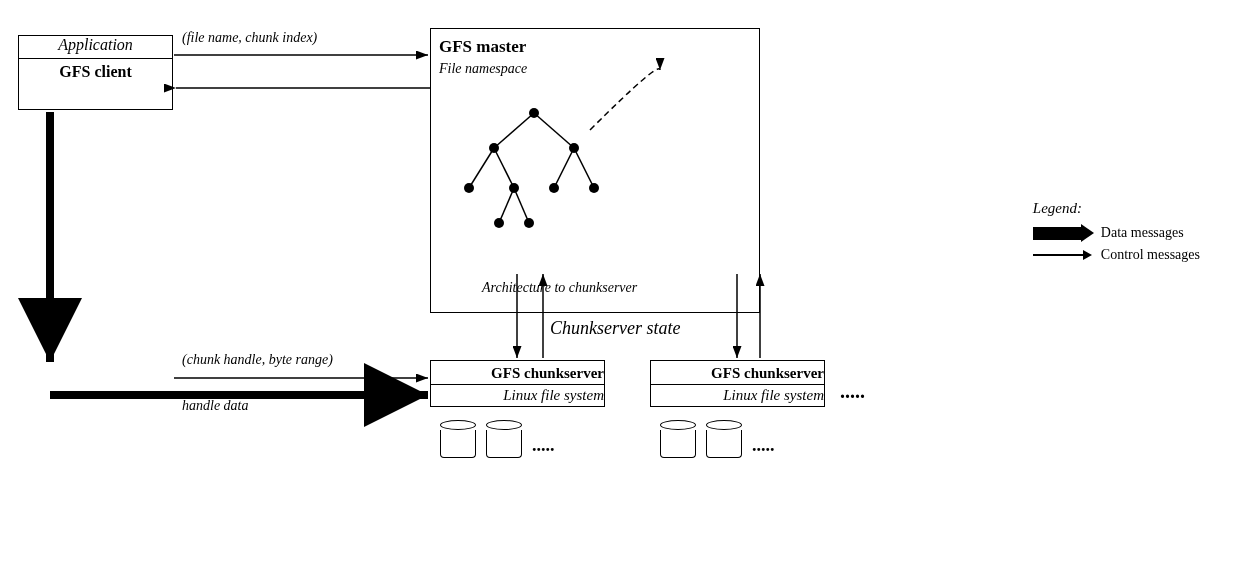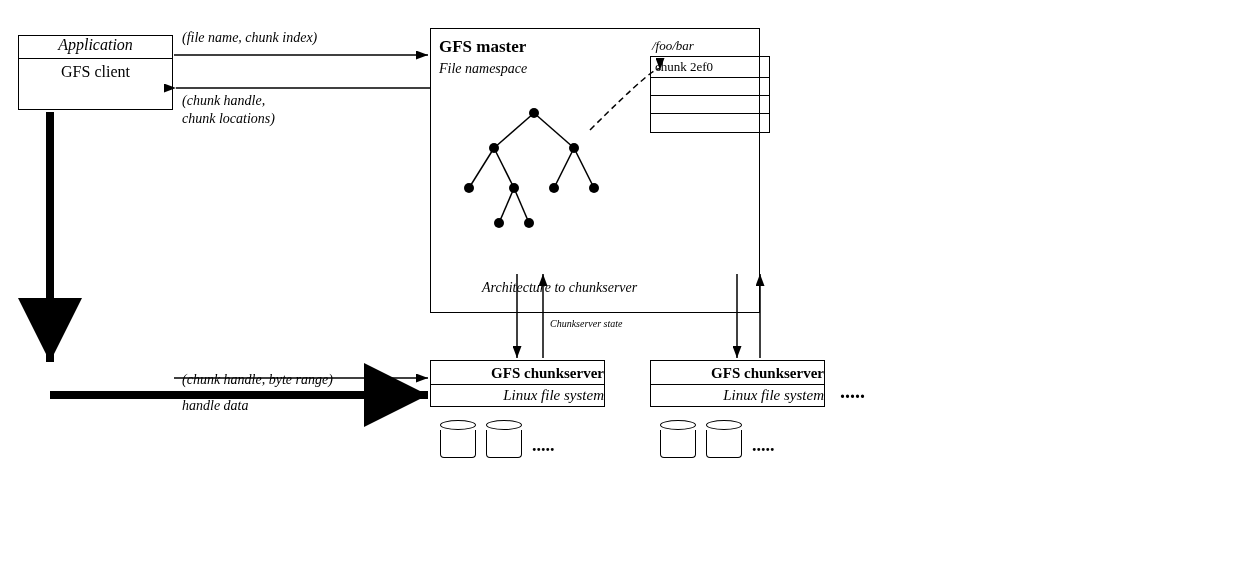--- a/index.html
+++ b/index.html
@@ -31,21 +31,21 @@
       flex-direction: column;
       align-items: center;
       justify-content: flex-start;
     }
     .app-label {
       font-size: 16px;
       font-style: italic;
     }
     .gfs-client-label {
       font-size: 16px;
-      font-weight: normal;
+      font-weight: bold;
       border-top: 1.5px solid #000;
       width: 100%;
       text-align: center;
       padding-top: 4px;
       margin-top: 4px;
     }
 
     
     .master-box {
       position: absolute;
@@ -255,21 +255,20 @@
     <path d="M 590 130 Q 660 60 660 70" stroke="#000" stroke-width="1.5" fill="none" stroke-dasharray="6,4" marker-end="url(#arrowhead-thin)"></path>
   </svg>
 
   <div class="app-box">
     <div class="app-label">Application</div>
     <div class="gfs-client-label">GFS client</div>
   </div>
 
   <div class="arrow-label" style="left:182px; top:30px;">(file name, chunk index)</div>
 
-  <div class="arrow-label" style="left:182px; top:92px; font-style:italic; font-size:14px; line-height:1.3;">(chunk handle,<br>chunk locations)</div>
 
   <div class="master-box">
     <div class="master-title">GFS master</div>
     <div class="master-subtitle">File namespace</div>
     
     <svg width="190" height="160" style="margin-top:8px;">
 
       <line x1="95" y1="20" x2="55" y2="55" stroke="#000" stroke-width="1.5"></line>
       <line x1="95" y1="20" x2="135" y2="55" stroke="#000" stroke-width="1.5"></line>
       <line x1="55" y1="55" x2="30" y2="95" stroke="#000" stroke-width="1.5"></line>
@@ -284,45 +283,36 @@
       <circle cx="135" cy="55" r="5" fill="#000"></circle>
       <circle cx="30" cy="95" r="5" fill="#000"></circle>
       <circle cx="75" cy="95" r="5" fill="#000"></circle>
       <circle cx="115" cy="95" r="5" fill="#000"></circle>
       <circle cx="155" cy="95" r="5" fill="#000"></circle>
       <circle cx="60" cy="130" r="5" fill="#000"></circle>
       <circle cx="90" cy="130" r="5" fill="#000"></circle>
     </svg>
   </div>
 
-  <div class="foobar-box">
-    <div class="foobar-label">/foo/bar</div>
-    <div class="foobar-inner">
-      <div class="foobar-header">chunk 2ef0</div>
-      <div class="foobar-row"></div>
-      <div class="foobar-row"></div>
-      <div class="foobar-row"></div>
-    </div>
-  </div>
 
   <div class="arrow-label" style="left:482px; top:280px; font-style:italic; font-size:14px;">Architecture to chunkserver</div>
 
-  <div class="arrow-label" style="left:550px; top:318px; font-style:italic; font-size:10px;">Chunkserver state</div>
+  <div class="arrow-label" style="left:550px; top:318px; font-style:italic; font-size:18px;">Chunkserver state</div>
 
   <div class="chunkserver-box chunkserver1">
     <div class="chunkserver-title">GFS chunkserver</div>
     <div class="chunkserver-subtitle">Linux file system</div>
   </div>
 
   <div class="chunkserver-box chunkserver2">
     <div class="chunkserver-title">GFS chunkserver</div>
     <div class="chunkserver-subtitle">Linux file system</div>
   </div>
 
-  <div class="arrow-label" style="left:182px; top:372px;font-style:italic;">(chunk handle, byte range)</div>
+  <div class="arrow-label" style="left:182px; top:352px;font-style:italic;">(chunk handle, byte range)</div>
 
   <div class="arrow-label" style="left:182px; top:398px;">handle data</div>
 
   <div class="cylinder-group" style="left:440px; top:420px;">
     <div class="cylinder">
       <div class="cylinder-top"></div>
       <div class="cylinder-body"></div>
     </div>
     <div class="cylinder">
       <div class="cylinder-top"></div>
@@ -340,15 +330,34 @@
     <div class="cylinder">
       <div class="cylinder-top"></div>
       <div class="cylinder-body"></div>
     </div>
   </div>
 
   <div class="dots" style="left:752px; top:435px;">.....</div>
 
   <div class="dots" style="left:840px; top:380px; font-size:20px;">.....</div>
 
+  <div class="legend-box">
+    <div class="legend-title">Legend:</div>
+    <div class="legend-item">
+      <div style="position:relative; width:60px; height:14px; display:flex; align-items:center;">
+        <div style="width:50px; height:13px; background:#000; position:relative;">
+          <div style="position:absolute; right:-11px; top:50%; transform:translateY(-50%); width:0; height:0; border-left:13px solid #000; border-top:9px solid transparent; border-bottom:9px solid transparent;"></div>
+        </div>
+      </div>
+      <div class="legend-text">Data messages</div>
+    </div>
+    <div class="legend-item">
+      <div style="position:relative; width:60px; height:14px; display:flex; align-items:center;">
+        <div style="width:50px; height:1.5px; background:#000; position:relative;">
+          <div style="position:absolute; right:-9px; top:50%; transform:translateY(-50%); width:0; height:0; border-left:9px solid #000; border-top:5px solid transparent; border-bottom:5px solid transparent;"></div>
+        </div>
+      </div>
+      <div class="legend-text">Control messages</div>
+    </div>
+  </div>
 
 
 </div>
 
 </body></html>

